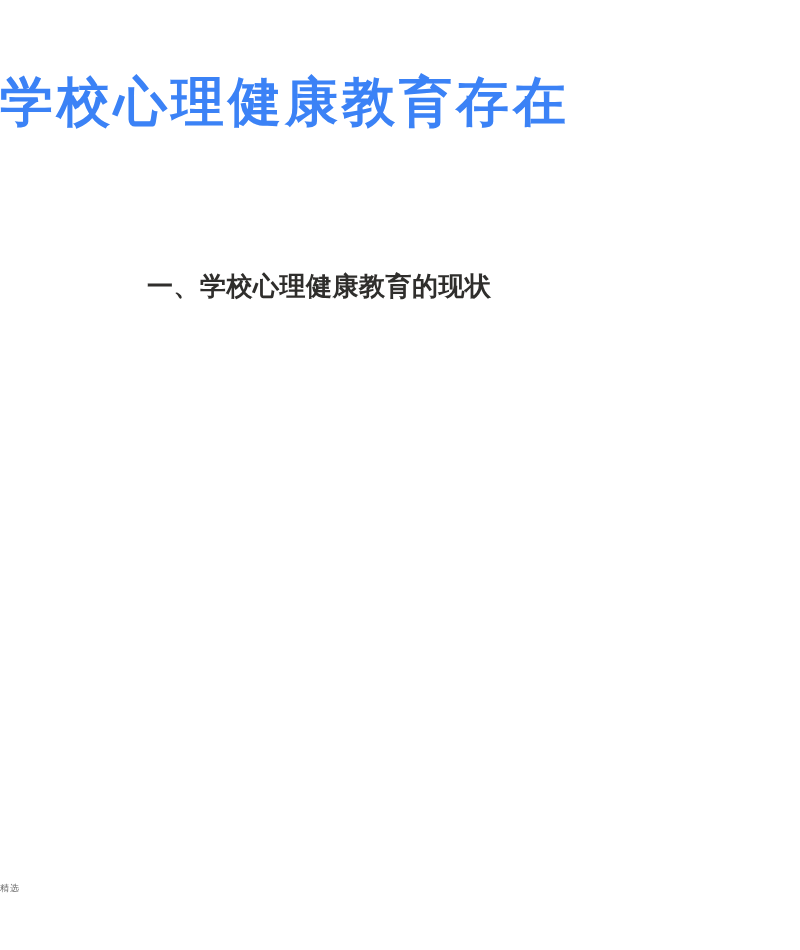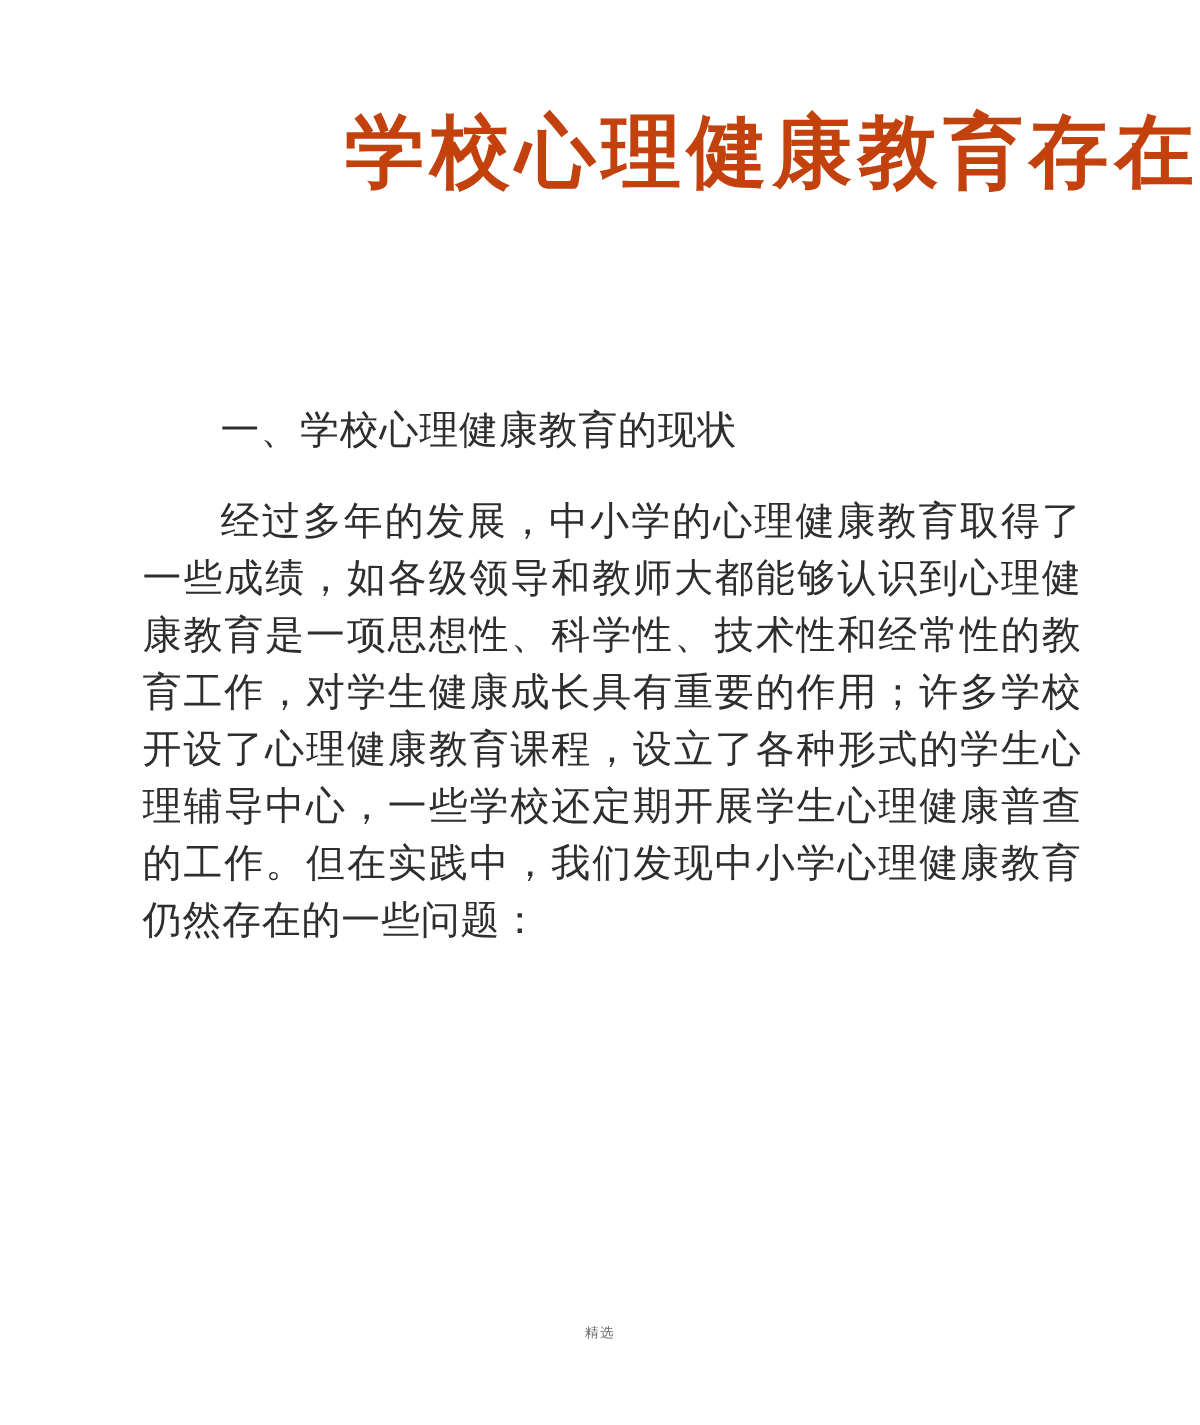--- a/index.html
+++ b/index.html
@@ -15,68 +15,66 @@
     position: relative;
     width: 800px;
     height: 950px;
     background: #ffffff;
   }
   .title-block {
     position: absolute;
     top: 62px;
     left: 0;
     right: 0;
-    text-align: right;
-    color: #c2410c;
+    text-align: left;
+    color: #3b82f6;
     font-weight: 700;
     font-size: 53px;
     line-height: 80px;
     letter-spacing: 4px;
   }
   .content {
     position: absolute;
     top: 268px;
     left: 95px;
     width: 626px;
     color: #2f2e2c;
     font-size: 26px;
     line-height: 38px;
     text-align: justify;
     letter-spacing: 0.5px;
   }
   .section-heading {
     text-indent: 2em;
     margin: 0 0 23px 0;
-    font-weight: 400;
+    font-weight: 700;
   }
   .para {
     text-indent: 2em;
     margin: 0 0 13px 0;
   }
   .watermark {
     position: absolute;
     top: 883px;
     left: 0;
     right: 0;
-    text-align: center;
     font-size: 9px;
     line-height: 10px;
     color: #6b6b6b;
     letter-spacing: 1px;
   }
 </style>
 </head>
 <body>
 
 <div class="page">
 
   <div class="title-block">
     <div>学校心理健康教育存在</div>
   </div>
 
   <div class="content">
     <div class="section-heading">一、学校心理健康教育的现状</div>
-    <p class="para">经过多年的发展，中小学的心理健康教育取得了一些成绩，如各级领导和教师大都能够认识到心理健康教育是一项思想性、科学性、技术性和经常性的教育工作，对学生健康成长具有重要的作用；许多学校开设了心理健康教育课程，设立了各种形式的学生心理辅导中心，一些学校还定期开展学生心理健康普查的工作。但在实践中，我们发现中小学心理健康教育仍然存在的一些问题：</p>
   </div>
 
   <div class="watermark">精选</div>
 
 </div>
 
 </body></html>

